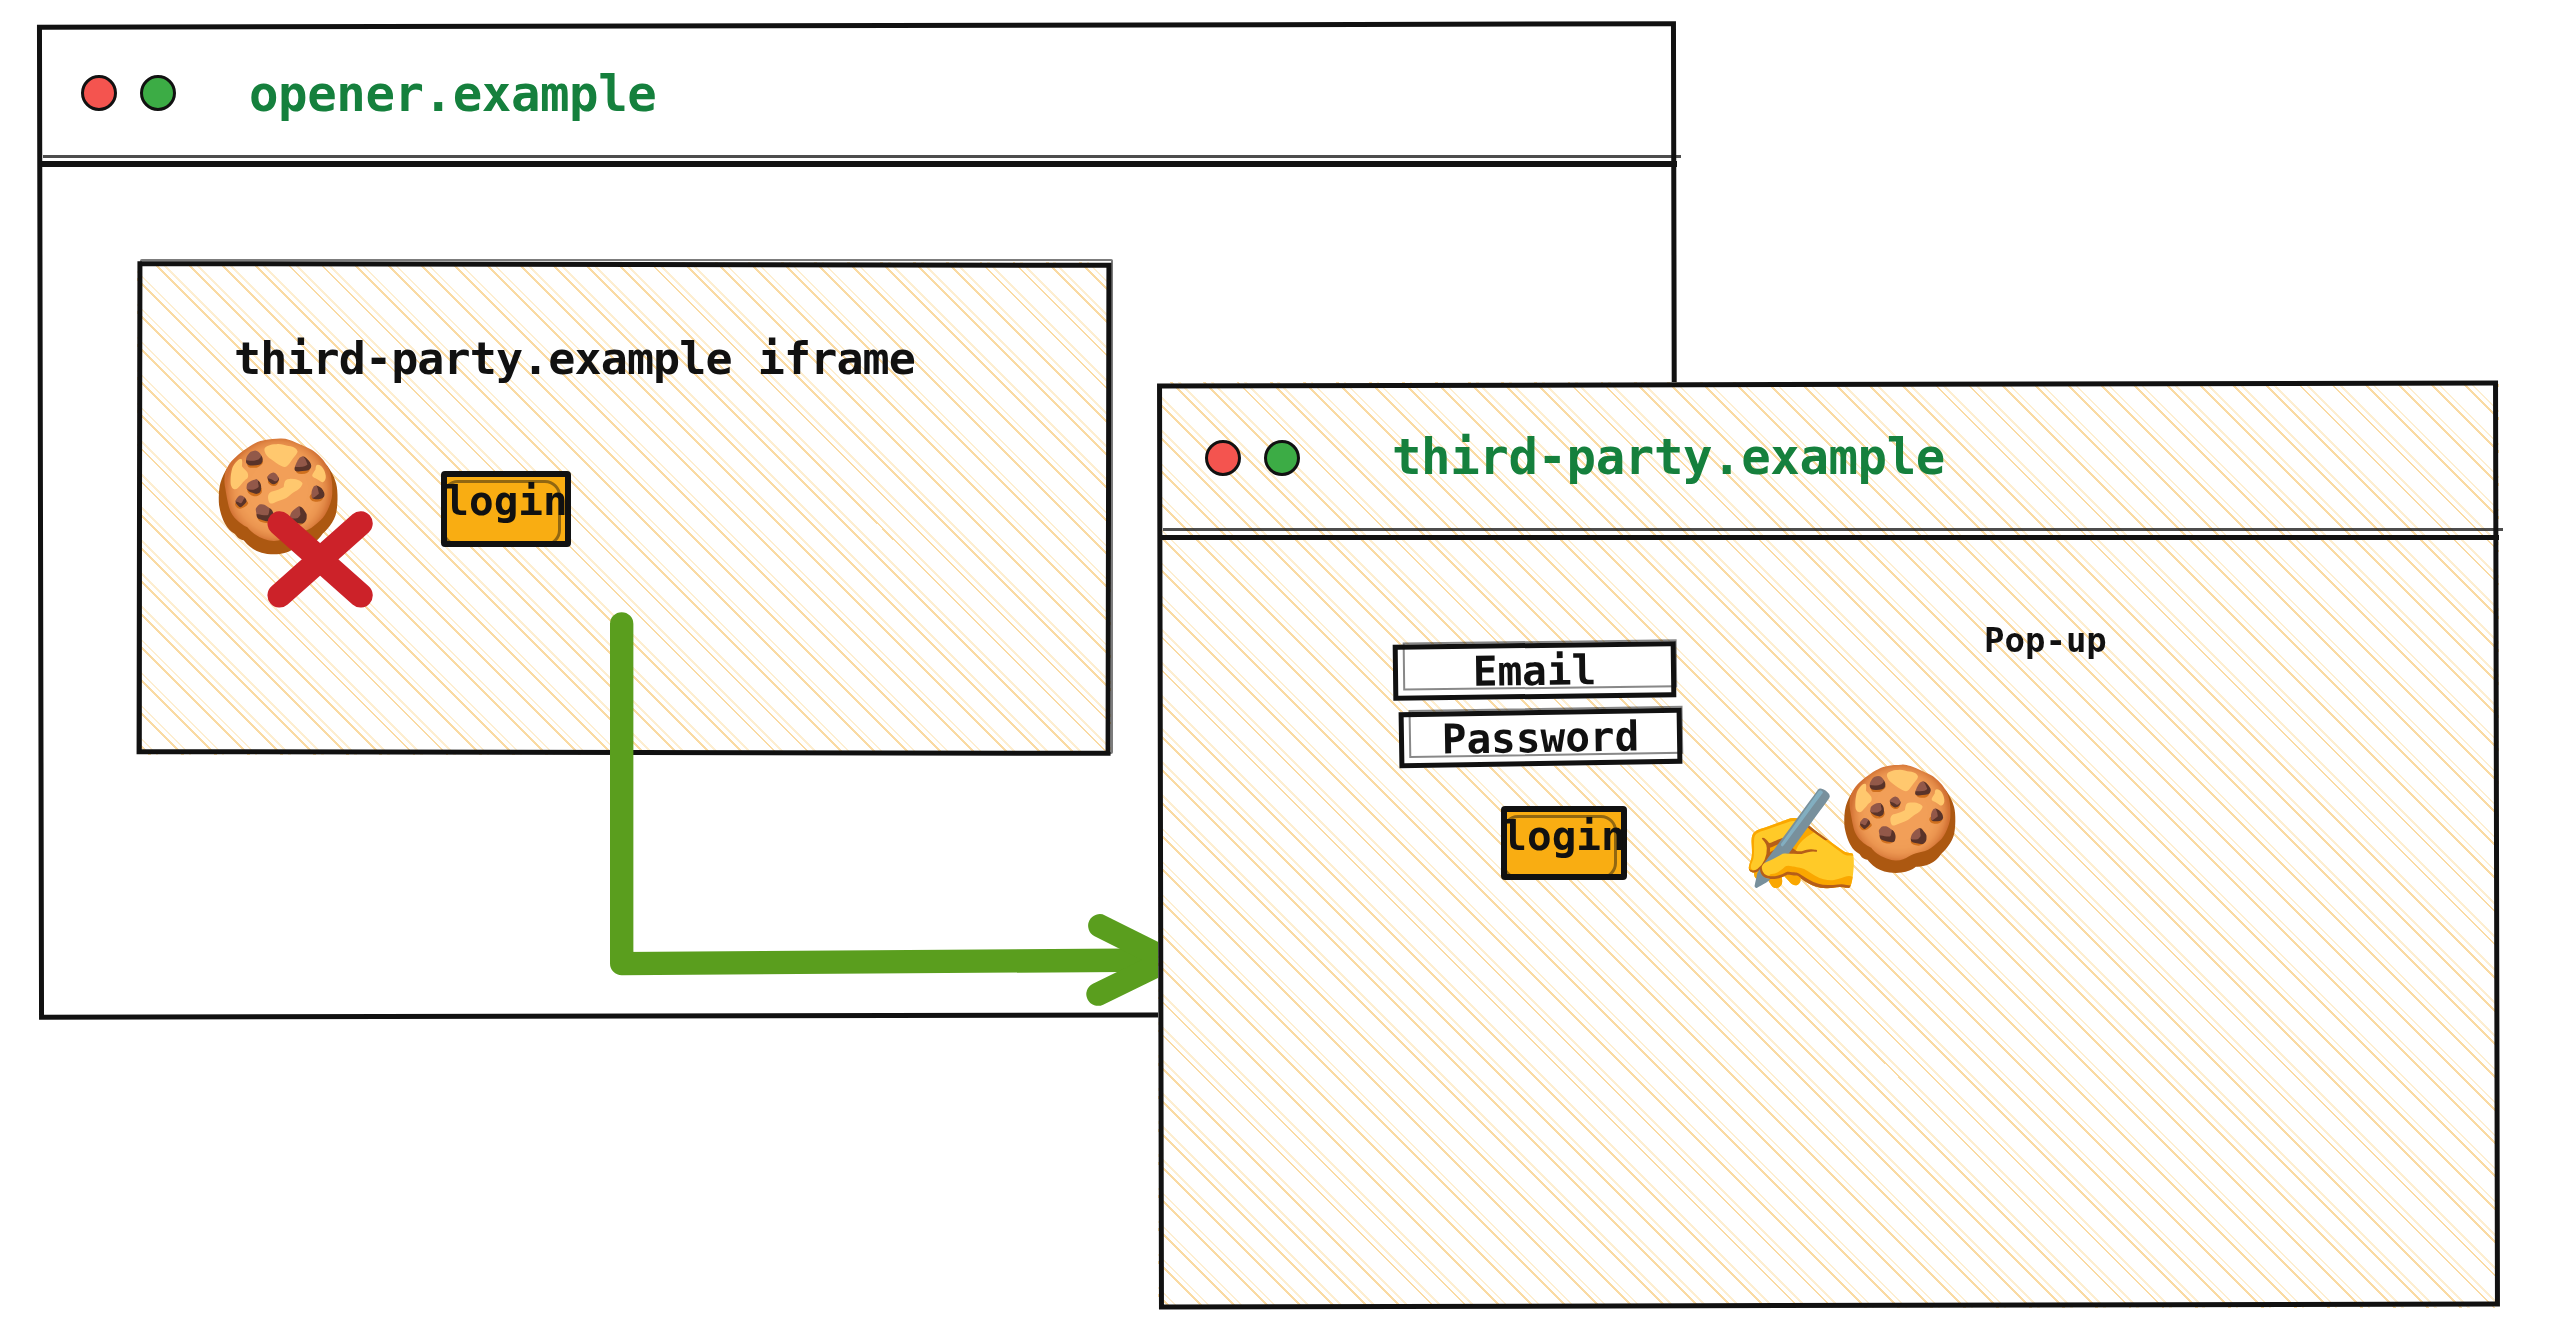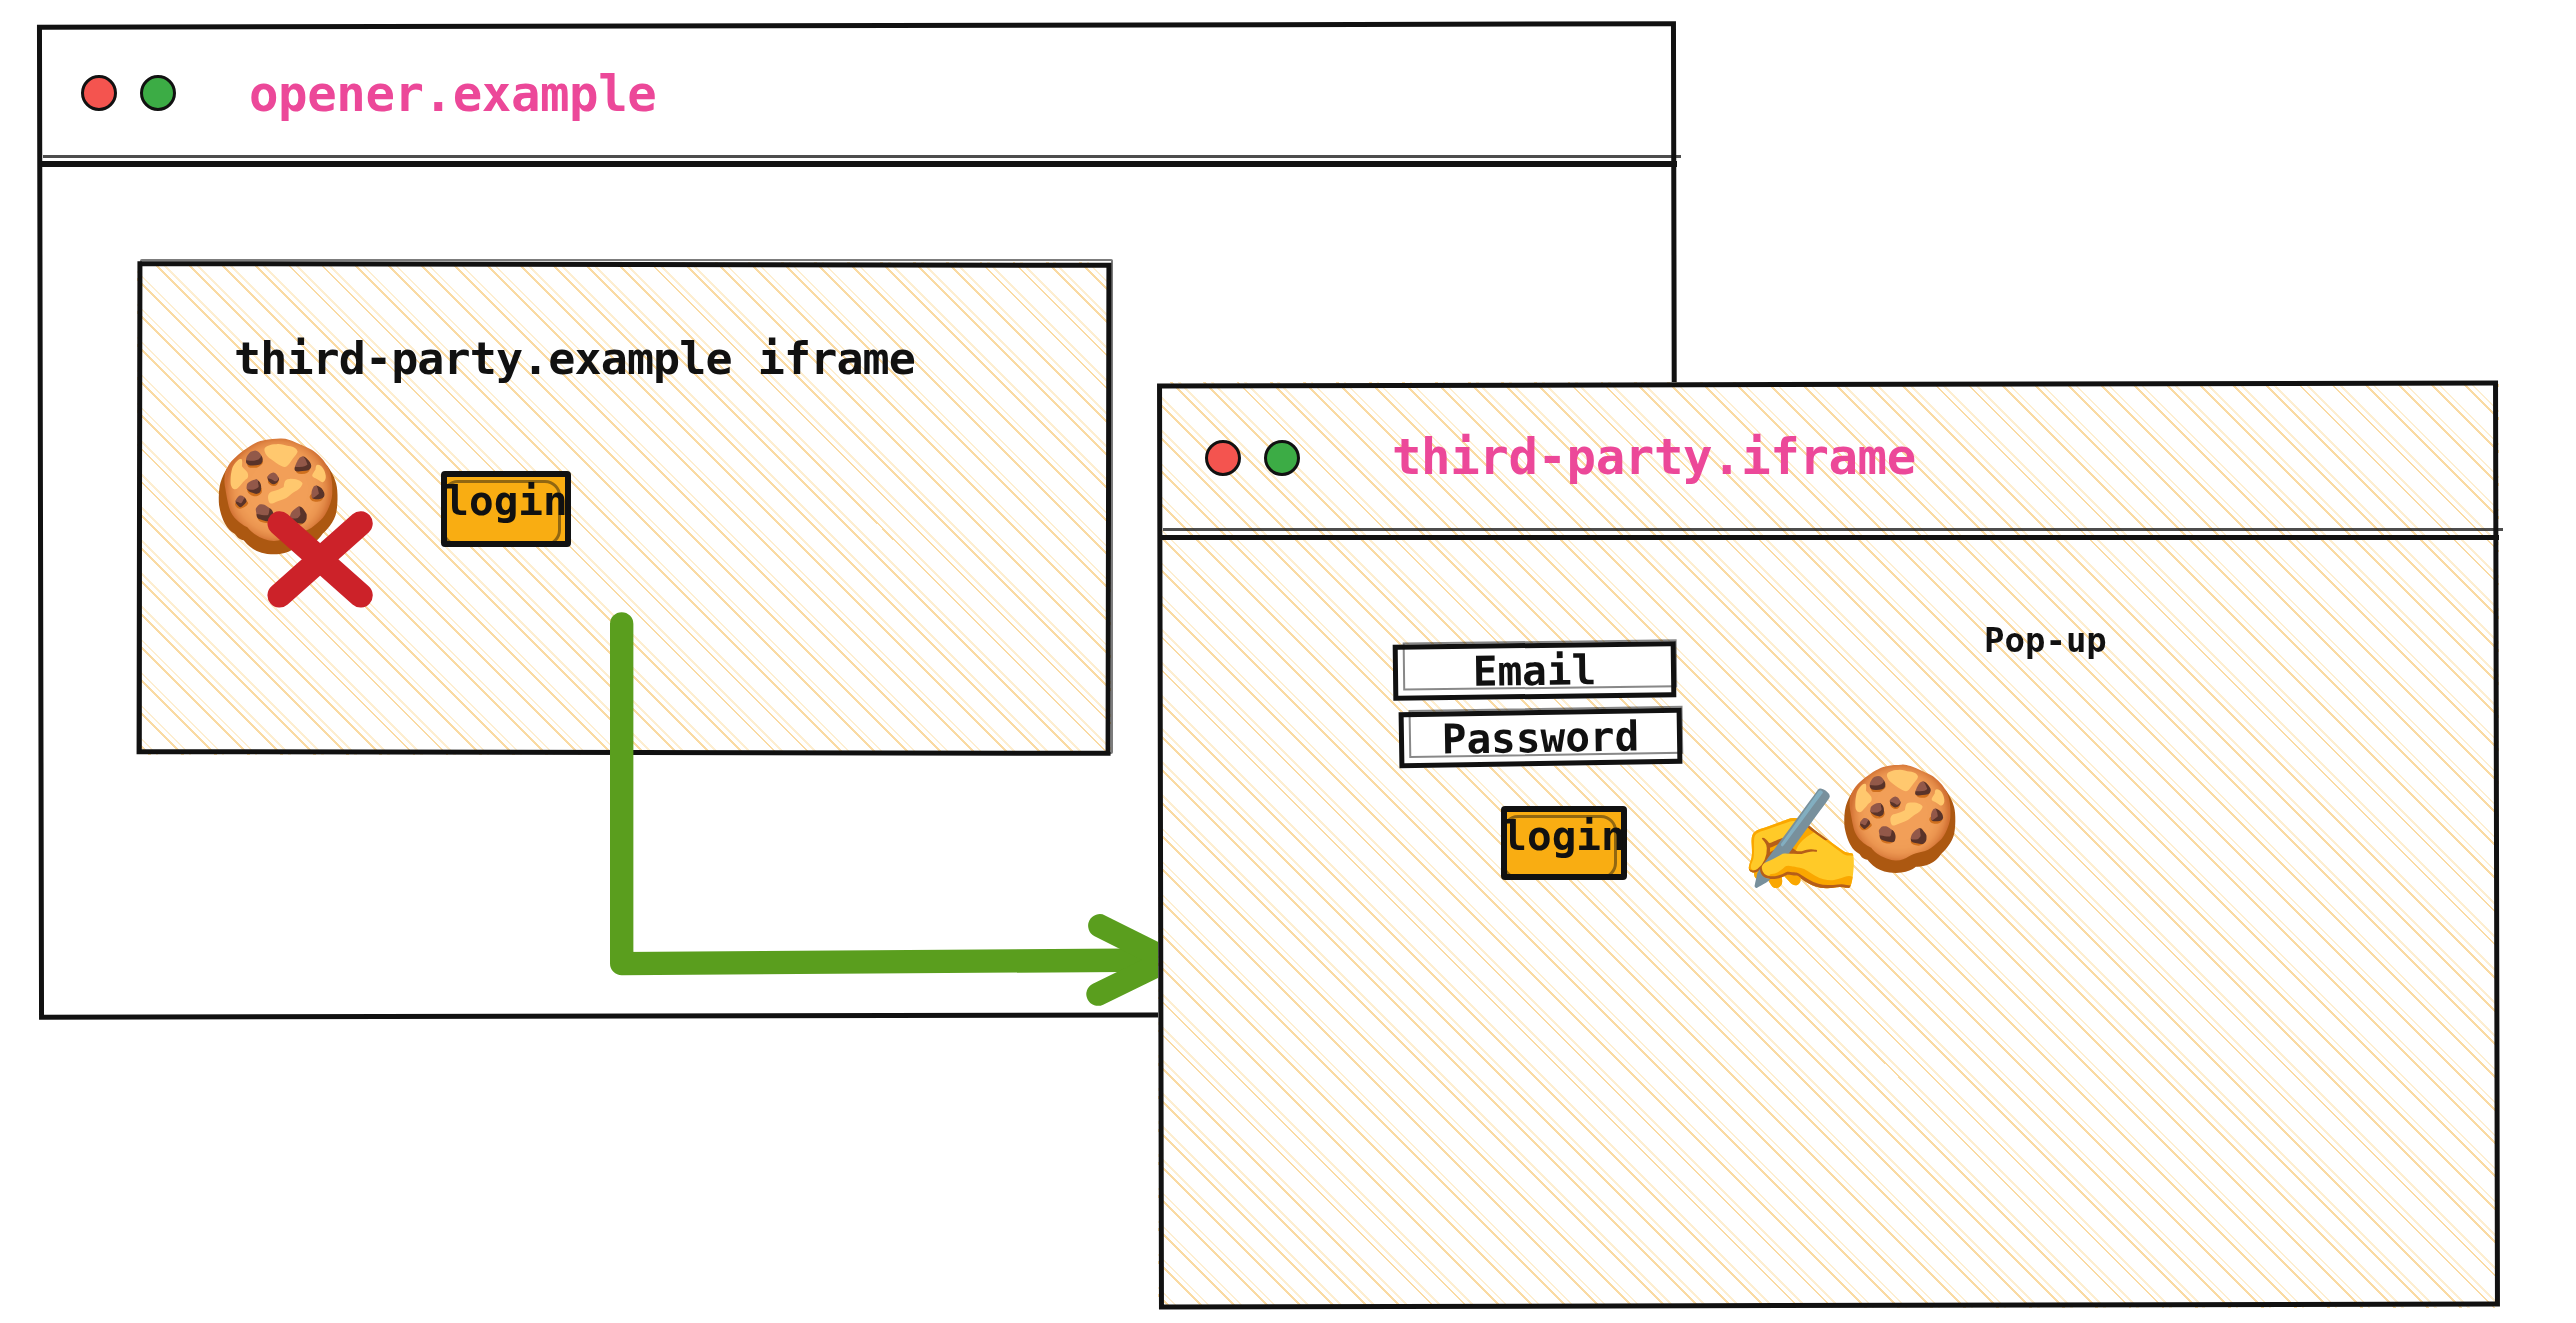--- a/index.html
+++ b/index.html
@@ -42,21 +42,21 @@
   .titlebar{position:absolute;left:0;right:0;top:0;height:144px;}
   .titlebar-rule{position:absolute;left:0;right:0;bottom:0;height:5.4px;background:#111;}
   .titlebar-rule:after{content:"";position:absolute;left:5.4px;right:-3.6px;top:-6.3px;
         height:2.7px;background:#111;opacity:.75;}
 
   .dots{position:absolute;display:flex;align-items:center;gap:23.4px;}
   .dot{width:36px;height:36px;border-radius:50%;border:3.6px solid #111;box-sizing:border-box;}
   .dot.red{background:#f4544f;}
   .dot.green{background:#3cac45;}
 
-  .wnd-title{position:absolute;color:#ec4899;font-weight:700;letter-spacing:-0.4px;white-space:nowrap;}
+  .wnd-title{position:absolute;color:#15803d;font-weight:700;letter-spacing:-0.4px;white-space:nowrap;}
 
   
   .iframe-box{position:absolute;left:137px;top:262px;width:974px;height:493px;z-index:3;}
   .iframe-label{position:absolute;left:97px;top:70px;font-size:45px;font-weight:700;
         color:#111;white-space:nowrap;letter-spacing:-0.9px;}
 
   
   .emo{position:absolute;line-height:1;
        font-family:"DejaVu Sans","Liberation Sans",sans-serif;}
 
@@ -124,21 +124,21 @@
 
   <div class="window wnd-popup">
     <div class="hatch" style="position:absolute;inset:0;"></div>
     <div class="border-box skewA"></div>
 
     <div class="titlebar" style="height:158px;">
       <div class="dots" style="left:47px;top:58px;">
         <span class="dot red"></span>
         <span class="dot green"></span>
       </div>
-      <div class="wnd-title" style="left:234px;top:47px;font-size:49px;">third-party.iframe</div>
+      <div class="wnd-title" style="left:234px;top:47px;font-size:49px;">third-party.example</div>
       <div class="titlebar-rule"></div>
     </div>
 
     <div class="popup-caption" style="left:826px;top:238px;font-size:34px;">Pop-up</div>
 
     <div class="field" style="left:235px;top:261px;width:283px;height:56px;font-size:41px;transform:rotate(-0.7deg);">
       <span>Email</span>
     </div>
 
     <div class="field" style="left:241px;top:328px;width:283px;height:56px;font-size:41px;transform:rotate(-0.9deg);">

